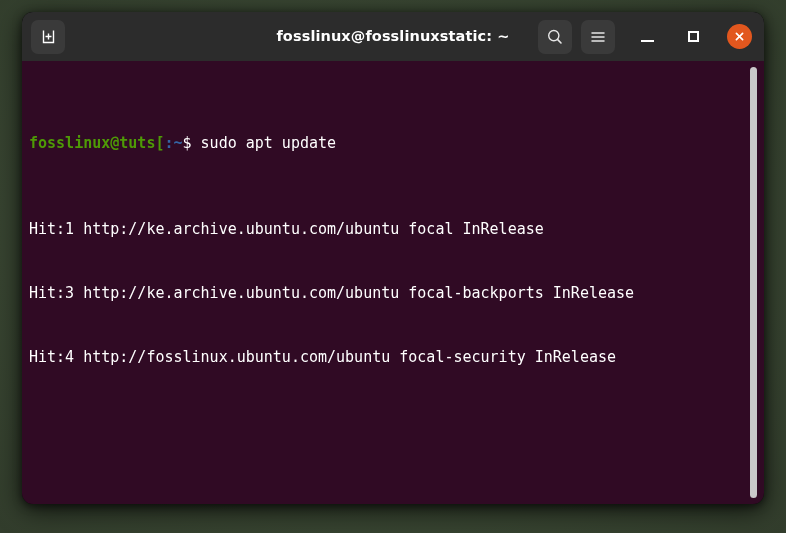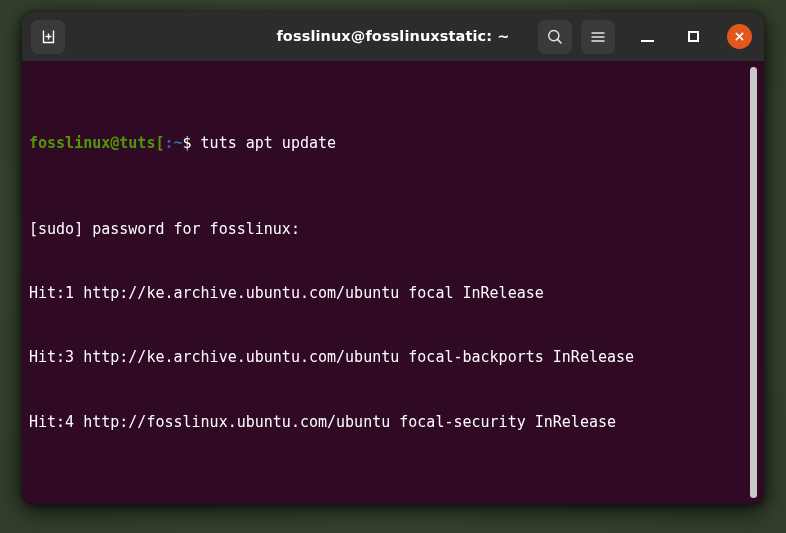--- a/index.html
+++ b/index.html
@@ -219,23 +219,22 @@
           </div>
         </div>
 
       </div>
     </div>
 
     <div id="term-wrap">
 
       <div id="term">
 
-        <div class="ln"><span class="c-green">fosslinux@tuts[</span><span class="c-blue">:~</span><span class="c-white">$</span><span class="c-white"> tuts apt update</span></div>
-
-        <div class="ln c-white">[sudo] password for fosslinux:</div>
+        <div class="ln"><span class="c-green">fosslinux@tuts[</span><span class="c-blue">:~</span><span class="c-white">$</span><span class="c-white"> sudo apt update</span></div>
+
         <div class="ln c-white">Hit:1 http://ke.archive.ubuntu.com/ubuntu focal InRelease</div>
         <div class="ln c-white">Hit:3 http://ke.archive.ubuntu.com/ubuntu focal-backports InRelease</div>
         <div class="ln c-white">Hit:4 http://fosslinux.ubuntu.com/ubuntu focal-security InRelease</div>
         
         
         
         
 
         
 

